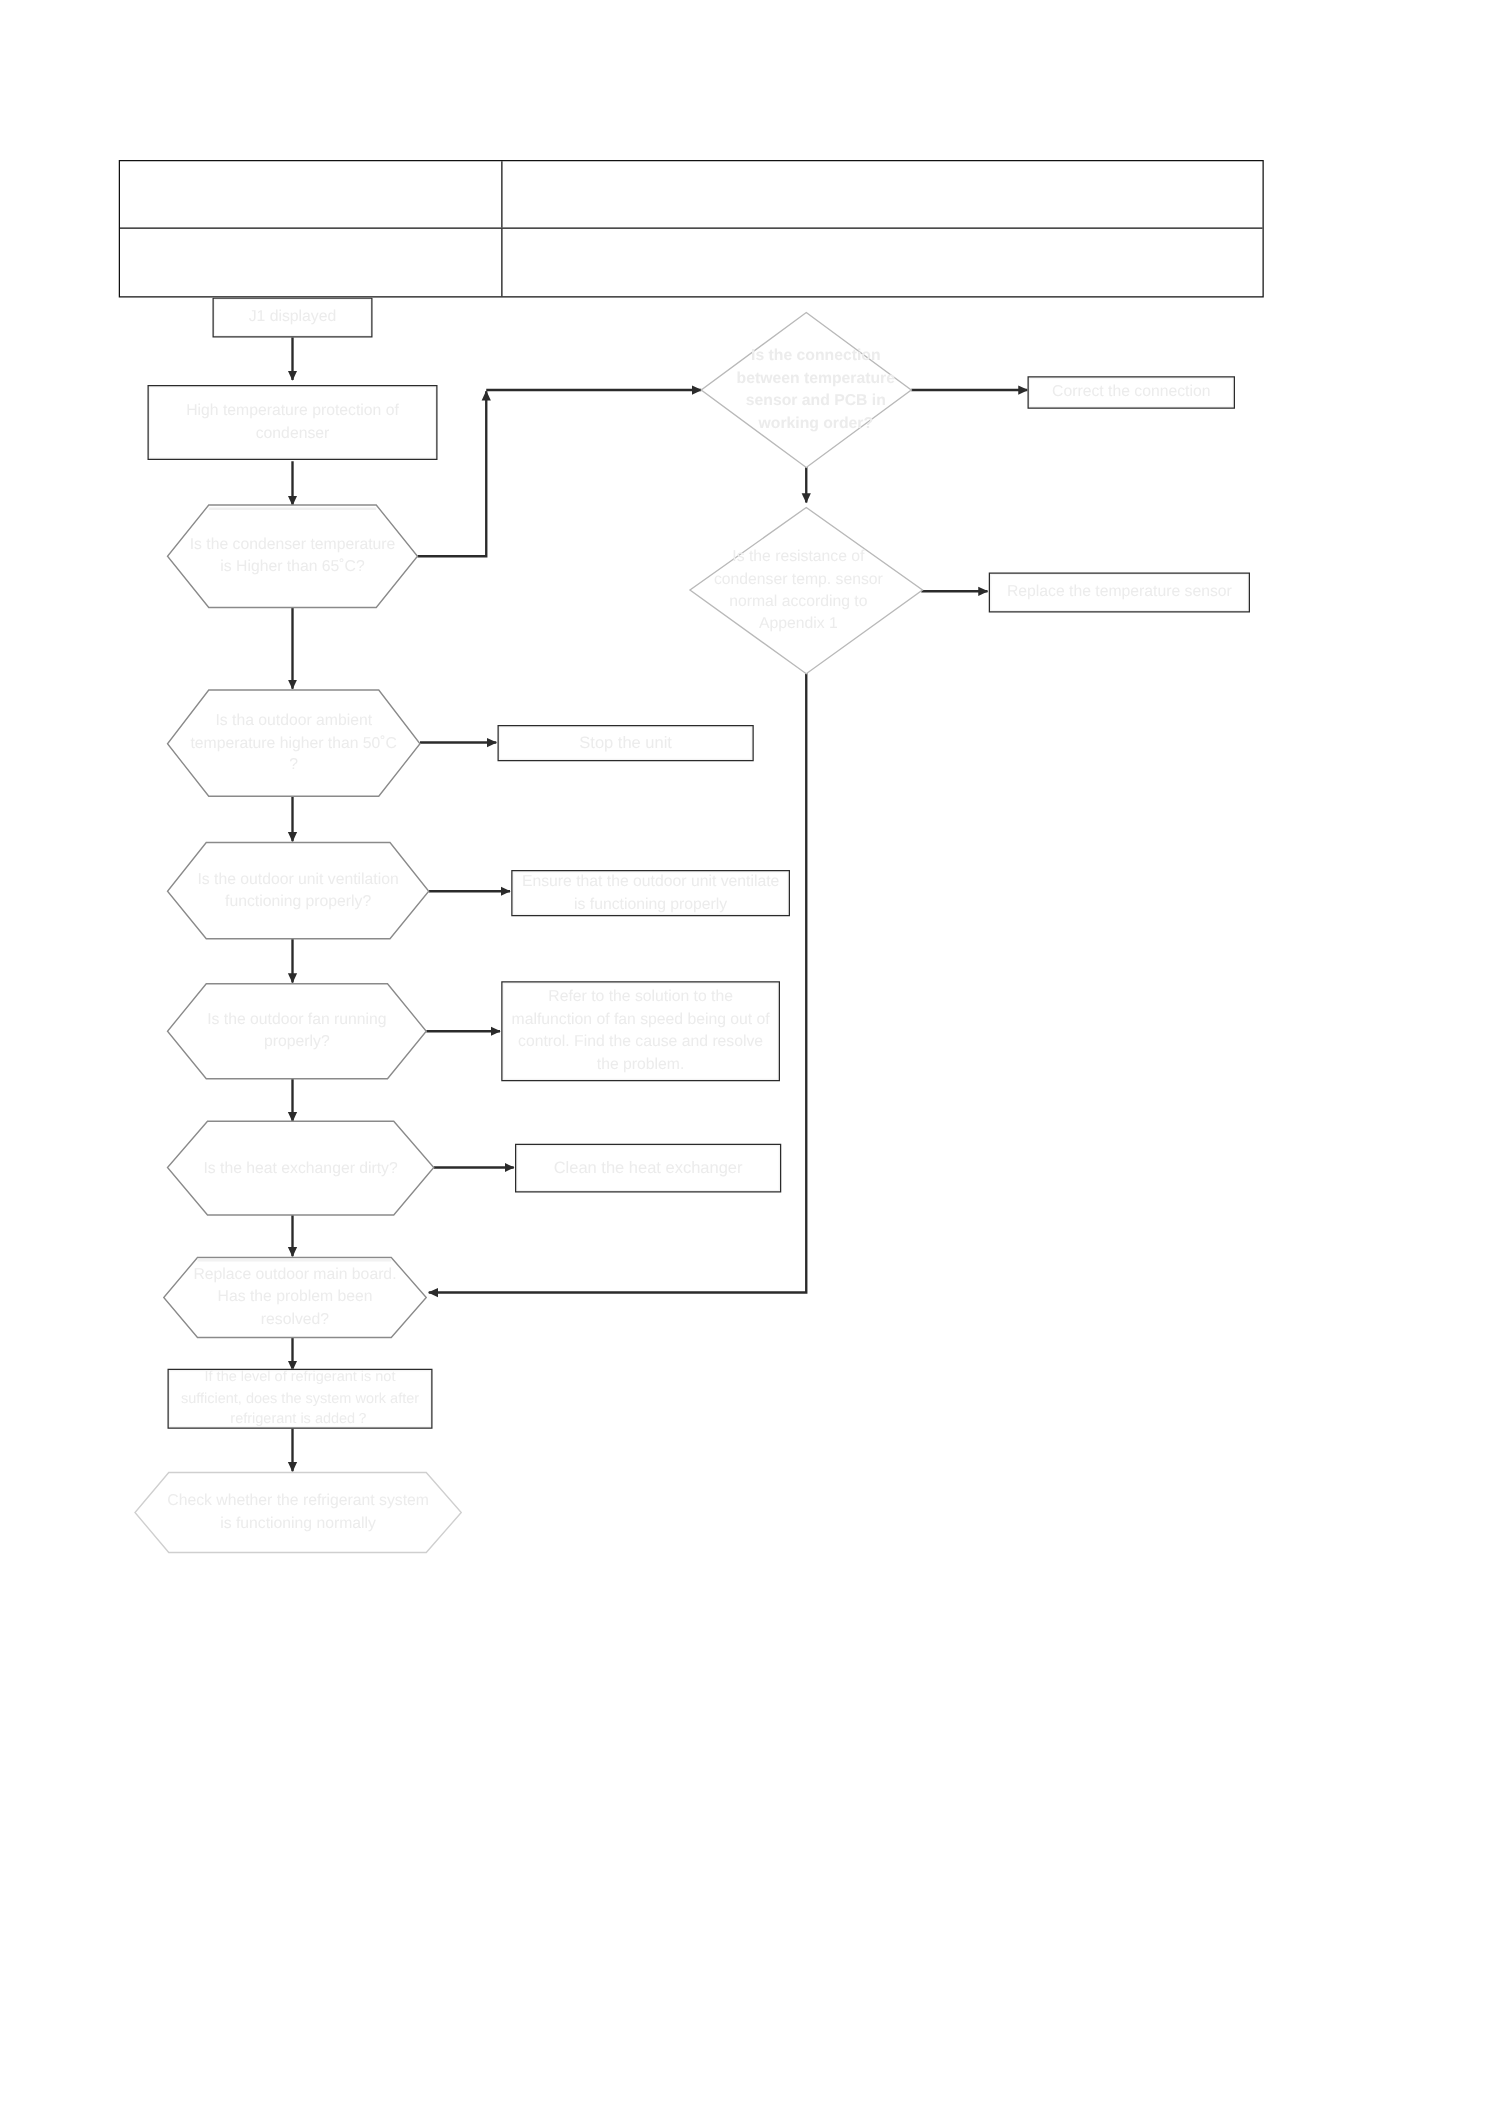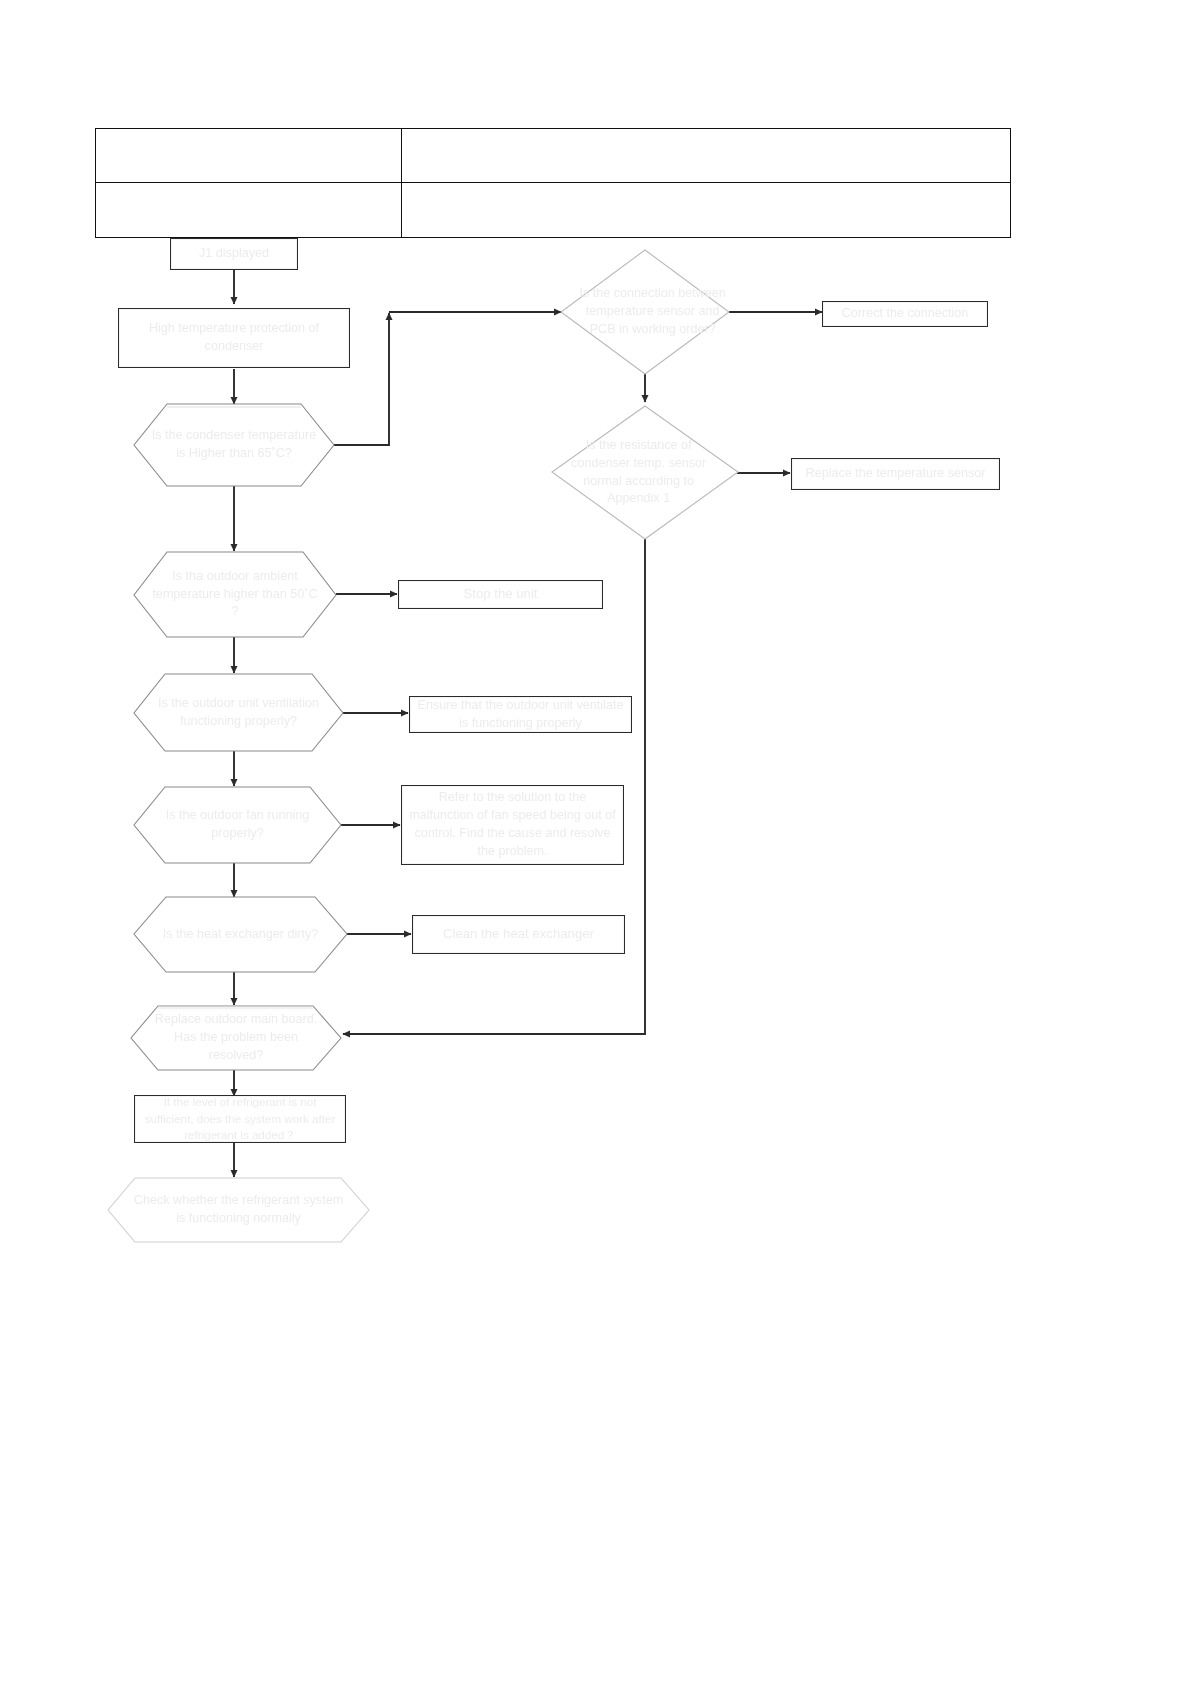--- a/index.html
+++ b/index.html
@@ -193,21 +193,21 @@
     <div class="label">
         <span>Check whether the refrigerant system is functioning normally</span>
       </div>
   </div>
 
   <div class="shapewrap" style="left:560px;top:249px;width:170px;height:126px;">
     <svg width="170" height="126" viewBox="0 0 170 126" xmlns="http://www.w3.org/2000/svg">
       <polygon points="85,1 169,63 85,125 1,63" fill="#ffffff" stroke="#b9b9b9" stroke-width="1.1"></polygon>
     </svg>
     <div class="label">
-        <span style="width:118%;margin-left:9%;">Is the connection between temperature sensor and PCB in working order?</span>
+        <span style="width:118%;margin-left:9%;font-weight:bold;">Is the connection between temperature sensor and PCB in working order?</span>
       </div>
   </div>
 
   <div class="shapewrap" style="left:551px;top:405px;width:188px;height:135px;">
     <svg width="188" height="135" viewBox="0 0 188 135" xmlns="http://www.w3.org/2000/svg">
       <polygon points="94,1 187,67 94,134 1,67" fill="#ffffff" stroke="#b9b9b9" stroke-width="1.1"></polygon>
     </svg>
     <div class="label">
       <span style="width:120%;margin-left:8%;">
         <span>Is the resistance of condenser temp. sensor normal according to </span>

